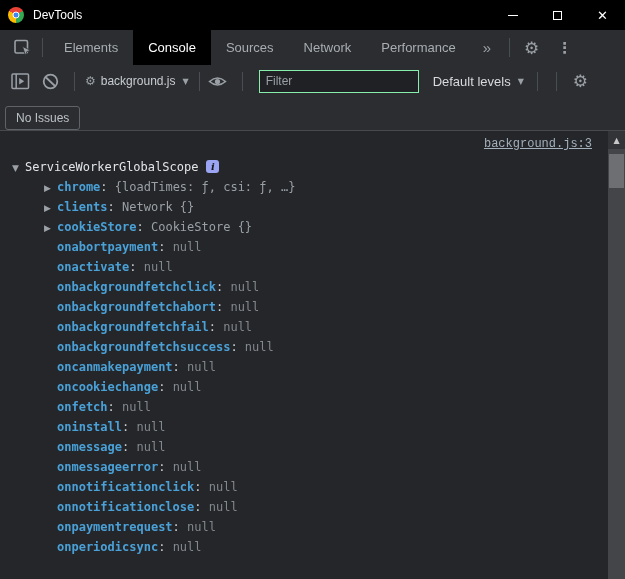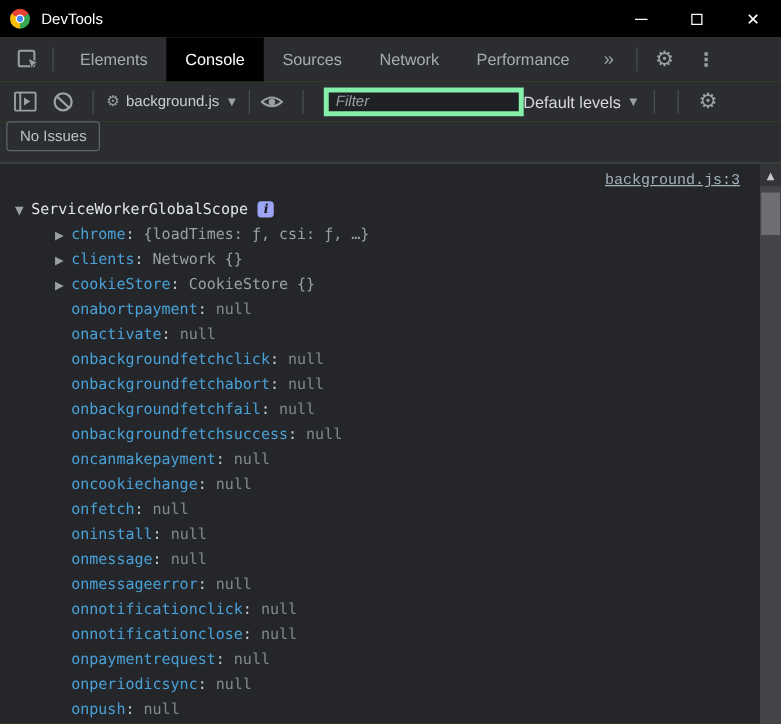--- a/index.html
+++ b/index.html
@@ -1,18 +1,18 @@
 <!DOCTYPE html>
 <html><head>
 <meta charset="utf-8">
 <style>
   * { margin:0; padding:0; box-sizing:border-box; }
   html,body { width:625px; height:579px; overflow:hidden; }
   body { font-family:"Liberation Sans", sans-serif; background:#242629; }
-  .window { position:relative; width:625px; height:579px; background:#4d7c0f; }
+  .window { position:relative; width:625px; height:579px; background:#0369a1; }
 
   
   .titlebar { height:30px; background:#000; display:flex; align-items:center; padding-left:8px; }
   .chrome-logo { width:16px; height:16px; border-radius:50%; position:relative; flex:0 0 auto;
     background:conic-gradient(from 60deg, #34a853 0 120deg, #fbbc05 120deg 240deg, #ea4335 240deg 360deg); }
   .chrome-logo .hub { position:absolute; left:50%; top:50%; width:7px; height:7px; transform:translate(-50%,-50%);
     background:#4285f4; border:1.5px solid #fff; border-radius:50%; }
   .title-text { color:#fff; font-size:12px; margin-left:9px; }
   .win-controls { margin-left:auto; display:flex; height:30px; }
   .win-btn { width:45px; height:30px; display:flex; align-items:center; justify-content:center; cursor:default; }
@@ -30,44 +30,44 @@
   .more-tabs { color:#9aa0a6; font-size:15px; padding:0 12px; }
   .gear { font-family:"DejaVu Sans", sans-serif; font-size:17px; color:#9aa0a6; }
   .kebab { font-family:"DejaVu Sans", sans-serif; font-size:15px; color:#9aa0a6; font-weight:bold; padding:0 10px; }
 
   
   .toolbar { height:32px; background:#2b2d30; display:flex; align-items:center; padding-left:8px; }
   .tb-icon { width:24px; height:24px; display:flex; align-items:center; justify-content:center; margin-right:6px; }
   .ctx-select { display:flex; align-items:center; color:#c9cdd2; font-size:12px; margin:0 4px; }
   .ctx-gear { font-family:"DejaVu Sans", sans-serif; font-size:12px; color:#9aa0a6; margin-right:5px; }
   .caret { font-family:"DejaVu Sans", sans-serif; font-size:8px; color:#9aa0a6; margin-left:7px; }
-  .filter-input { width:160px; height:23px; background:#1f2124; border:4px solid #86efac; color:#d7d9dc;
-     font-size:12px; padding:0 6px; margin-left:10px; font-family:"Liberation Sans", sans-serif;font-style:italic; }
+  .filter-input { width:160px; height:23px; background:#1f2124; border:1px solid #86efac; color:#d7d9dc;
+     font-size:12px; padding:0 6px; margin-left:10px; font-family:"Liberation Sans", sans-serif; }
   .filter-input::placeholder { color:#9aa0a6; }
-  .levels { display:flex; align-items:center; color:#d7d9dc; font-size:13px; }
+  .levels { display:flex; align-items:center; color:#d7d9dc; font-size:13px; margin-left:14px; }
   .toolbar .gear-right { margin-left:10px; }
 
   
-  .issues-row { height:33px; background:#2b2d30; display:flex; align-items:flex-start; padding-left:5px; }
+  .issues-row { height:33px; background:#2b2d30; display:flex; align-items:flex-end; padding-left:5px; }
   .no-issues-btn { border:1px solid #5f6368; border-radius:3px; background:transparent; color:#bdc1c6;
      font-size:12px; padding:4px 10px; font-family:"Liberation Sans", sans-serif; }
 
   
   .console { position:absolute; top:130px; left:0; right:0; bottom:0; background:#242629;
      border-top:1px solid #47494d; font-family:"DejaVu Sans Mono","Liberation Mono",monospace; font-size:12px; }
   .msg-header { text-align:right; padding:6px 33px 0 0; height:26px;font-family:Liberation Mono, monospace; }
   .src-link { color:#a3b1bd; text-decoration:underline; font-size:12px; }
   .tree-row { height:20px; line-height:20px; padding-left:12px; white-space:nowrap; }
   .tree-row.child { padding-left:44px; }
   .arrow { display:inline-block; width:13px; font-family:"DejaVu Sans", sans-serif; font-size:9px; color:#9aa0a6; }
   .root-label { color:#e3e5e8; }
   .info-badge { display:inline-block; width:13px; height:13px; margin-left:8px; background:#9ba5f3; color:#17181b;
      border-radius:3px; font-size:10px; line-height:13px; text-align:center; font-weight:bold;
      font-family:"DejaVu Serif", serif; font-style:italic; vertical-align:1px; }
-  .pname { color:#4aa1d8; font-weight:normal;margin-top:32px; }
+  .pname { color:#4aa1d8; font-weight:bold;margin-top:32px; }
   .pcolon { color:#c9ccd1; }
   .v-preview { color:#9aa0a6; }
   .v-null { color:#83888e;margin-top:18px; }
 
   
   .scrollbar { position:absolute; top:0; right:0; width:17px; height:100%; background:#434549; }
   .scroll-up { height:18px; background:#323437; display:flex; align-items:center; justify-content:center;
      color:#c8c8c8; font-size:8px; font-family:"DejaVu Sans", sans-serif; }
   .scroll-thumb { position:absolute; top:23px; left:1px; width:15px; height:34px; background:#6e6f72; }
 
@@ -215,23 +215,20 @@
   </div>
         <div class="tree-row child">
     <span class="arrow"></span><span class="pname">onnotificationclose</span><span class="pcolon">:</span> <span class="v-null">null</span>
   </div>
         <div class="tree-row child">
     <span class="arrow"></span><span class="pname">onpaymentrequest</span><span class="pcolon">:</span> <span class="v-null">null</span>
   </div>
         <div class="tree-row child">
     <span class="arrow"></span><span class="pname">onperiodicsync</span><span class="pcolon">:</span> <span class="v-null">null</span>
   </div>
-        <div class="tree-row child">
-    <span class="arrow"></span><span class="pname">onpush</span><span class="pcolon">:</span> <span class="v-null">null</span>
-  </div>
       </div>
     <div class="scrollbar">
       <div class="scroll-up">
           <span>▲</span>
         </div>
       <div class="scroll-thumb"></div>
     </div>
   </div>
 
 </div>

